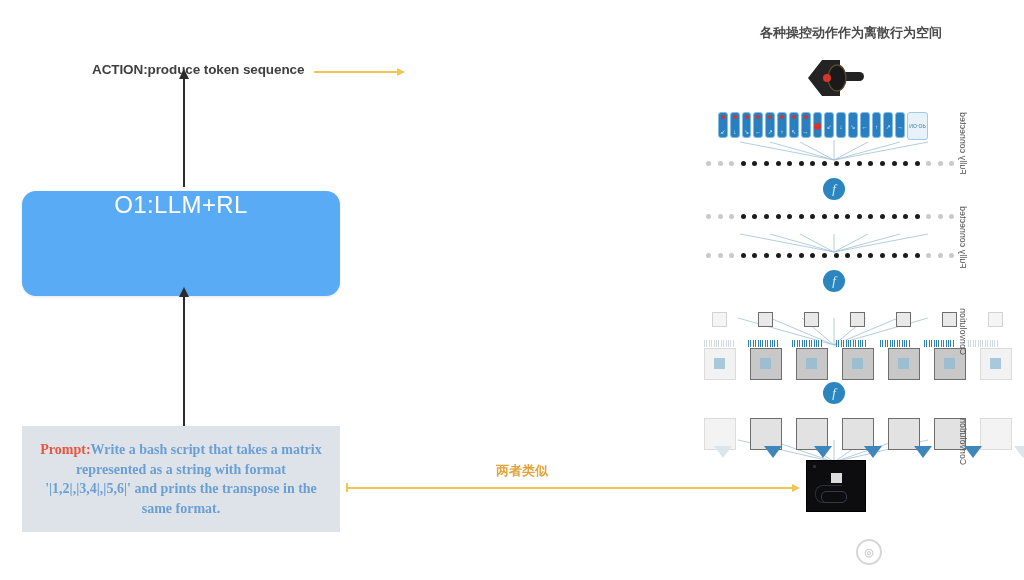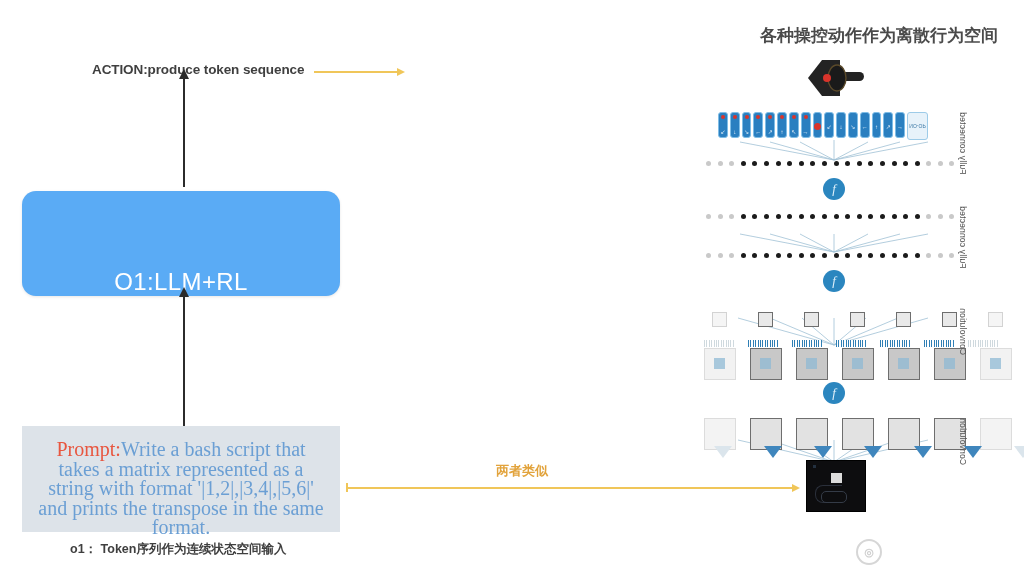--- a/index.html
+++ b/index.html
@@ -34,34 +34,34 @@
   }
   #vert-arrow-bottom::before{
     content:"";position:absolute;left:-4px;top:-9px;
     border-left:5px solid transparent;border-right:5px solid transparent;
     border-bottom:10px solid #2b2b2b;
   }
   #llm-box{
     left:22px;top:191px;width:318px;height:105px;
     background:#5aabf5;border-radius:14px;
     box-shadow:0 1px 3px rgba(0,0,0,.10);
-    display:flex;align-items:flex-end;justify-content:center;
+    display:flex;align-items:flex-start;justify-content:center;
   }
   #llm-box-label{
     color:#ffffff;font-size:24px;font-weight:400;letter-spacing:.4px;
   }
   #prompt-box{
     left:22px;top:426px;width:318px;height:106px;
     background:#dde3e9;
   }
   #prompt-text{
     position:absolute;left:12px;top:14px;width:294px;
     text-align:center;
     font-family:"Liberation Serif", serif;
-    font-size:20px;line-height:19.5px;font-weight:normal;
+    font-size:14px;line-height:19.5px;font-weight:bold;
     color:#6b9fd4;
   }
   #prompt-text .kw{color:#e8563f;}
   #left-caption{
     left:70px;top:541px;
     font-size:12.5px;font-weight:bold;color:#3f3f3f;white-space:nowrap;
   }
 
   
   .yarrow{height:1.6px;background:#f0c659;}
@@ -85,21 +85,21 @@
   #reason-text{
     left:396px;top:36px;width:262px;text-align:center;
     font-family:"Liberation Serif", serif;
     font-size:13.6px;line-height:18.6px;font-weight:bold;
     color:#8fb4dd;
   }
 
   
   #right-title{
     left:760px;top:24px;
-    font-size:17px;font-weight:bold;color:#4a4a4a;white-space:nowrap;
+    font-size:13px;font-weight:bold;color:#4a4a4a;white-space:nowrap;
   }
   #right-caption{
     left:733px;top:543px;
     font-size:12.5px;font-weight:bold;color:#3f3f3f;white-space:nowrap;
   }
 
   
   #joystick{left:800px;top:52px;width:70px;height:52px;}
 
   
@@ -191,21 +191,20 @@
   </div>
 
   <div class="abs" id="vert-arrow-bottom"></div>
 
   <div class="abs" id="prompt-box">
     <div id="prompt-text">
       <span class="kw">Prompt:</span><span>Write a bash script that takes a matrix represented as a string with format '|1,2|,|3,4|,|5,6|' and prints the transpose in the same format.</span>
     </div>
   </div>
 
-  <div class="abs" id="left-caption">o1： Token序列作为连续状态空间输入</div>
 
   <div class="abs yarrow" id="yarrow-top"></div>
 
 
   <div class="abs" id="similar-label">两者类似</div>
 
   <div class="abs" id="yarrow-bottom-cap"></div>
   <div class="abs yarrow" id="yarrow-bottom"></div>
 
   <div class="abs" id="right-title">各种操控动作作为离散行为空间</div>

